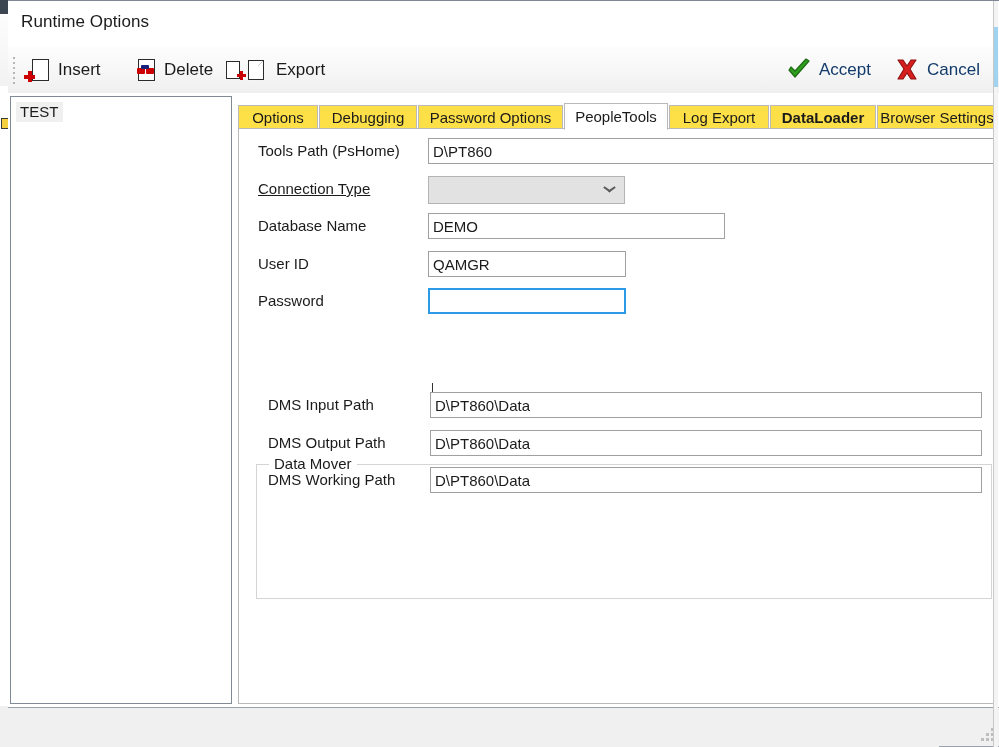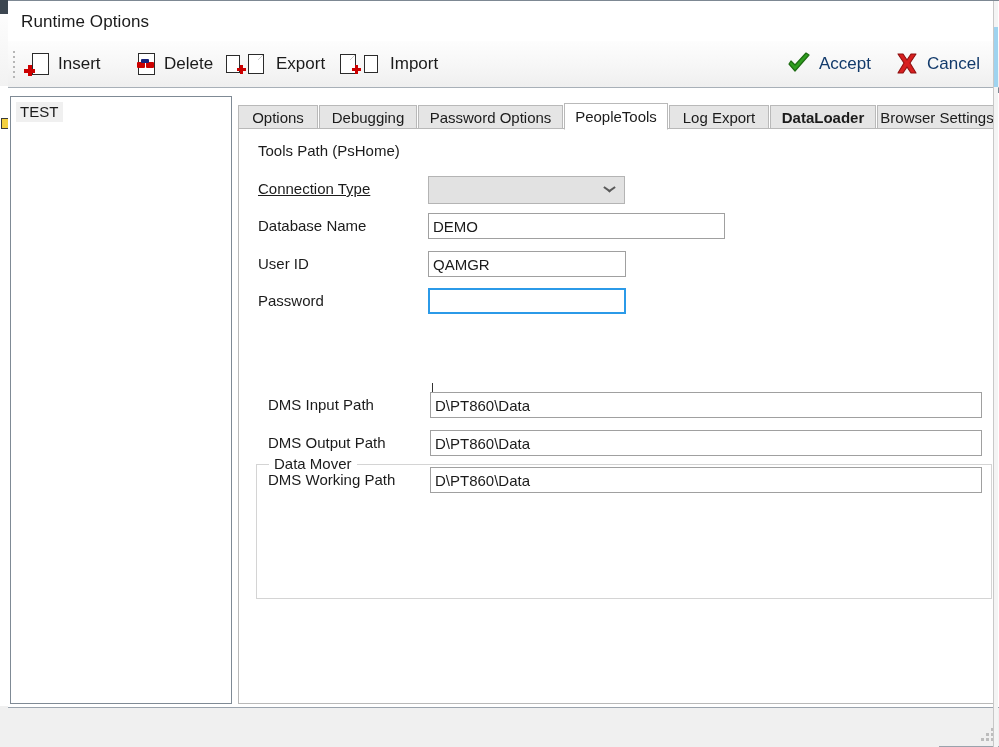--- a/index.html
+++ b/index.html
@@ -72,21 +72,21 @@
     left: 13px; top: 11px;
     font-size: 17px;
     color: #1b1b1b;
     letter-spacing: 0.1px;
     white-space: nowrap;
   }
 
   
   #toolbar {
     position: absolute;
-    left: 0; top: 40px;
+    left: 0; top: 46px;
     width: 991px; height: 46px;
     background: linear-gradient(to bottom, #fdfdfd 0%, #f7f7f7 50%, #efefef 100%);
     border-bottom: 1px solid #a8b0b8;
   }
   .tb-grip {
     position: absolute;
     left: 4px; top: 10px;
     width: 5px; height: 26px;
   }
   .tb-grip i {
@@ -264,21 +264,21 @@
     position: absolute;
     top: 2px;
     height: 24px;
     box-sizing: border-box;
     padding: 0 9px;
     display: flex;
     align-items: center;
     justify-content: center;
     font-size: 15px;
     color: #1b1b1b;
-    background: #e5e5e5;
+    background: #fde047;
     border: 1px solid #b9b9b9;
     border-bottom: none;
     white-space: nowrap;
     cursor: default;
   }
   .tab.active {
     top: 0;
     height: 27px;
     background: #ffffff;
     border: 1px solid #b9b9b9;
@@ -477,33 +477,20 @@
           <span class="r gray" style="height:3px;"></span>
           <span class="r blue" style="height:4px;"></span>
           <span class="r yellow" style="height:4px;"></span>
         </span>
         <span class="badge-plus sm" style="left:11px;bottom:3px;"></span>
         <span class="ic-page" style="left:22px;top:3px;"></span>
       </span>
       <span class="tb-label">Export</span>
     </div>
 
-    <div class="tb-item" style="left:330px;">
-      <span class="tb-icon" style="width:44px;flex:0 0 44px;">
-        <span class="ic-page" style="left:0px;top:3px;"></span>
-        <span class="badge-plus sm" style="left:12px;bottom:3px;"></span>
-        <span class="ic-db" style="left:24px;top:4px;width:14px;height:18px;">
-          <span class="r gray" style="height:3px;"></span>
-          <span class="r gray" style="height:3px;"></span>
-          <span class="r blue" style="height:4px;"></span>
-          <span class="r yellow" style="height:4px;"></span>
-        </span>
-      </span>
-      <span class="tb-label">Import</span>
-    </div>
 
     <div class="tb-right" style="left:778px;">
       <span class="ic-check">
         <svg width="26" height="24" viewBox="0 0 26 24">
           <path d="M3 12 L9 19 L23 3 L20 1 L9 13 L5 9 Z" fill="#2f9e1f" stroke="#1d6b12" stroke-width="1.2" stroke-linejoin="round"></path>
         </svg>
       </span>
       <span class="tb-label">Accept</span>
     </div>
 
@@ -550,20 +537,21 @@
         <div class="tab" style="left:639px; width:120px;">
             <span>Browser Settings</span>
           </div>
       </div>
 
       <div id="tabpanel"></div>
     </div>
 
     <div class="frow" style="left:250px; top:45px; width:736px;">
       <span class="flabel" style="left:0px;">Tools Path (PsHome)</span>
+      <input class="ftext" style="left: 170px; width: 566px;" type="text" value="D\PT860">
     </div>
 
     <div class="frow" style="left:250px; top:83px; width:736px;">
       <span class="flabel" style="left:0px;text-decoration:underline;">Connection Type</span>
       <div class="fselect" style="left:170px; width:197px;">
         <span class="chev"></span>
         <span style="position:absolute;left:6px;top:5px;font-size:15px;color:#6d6d6d;"></span>
       </div>
     </div>
 

